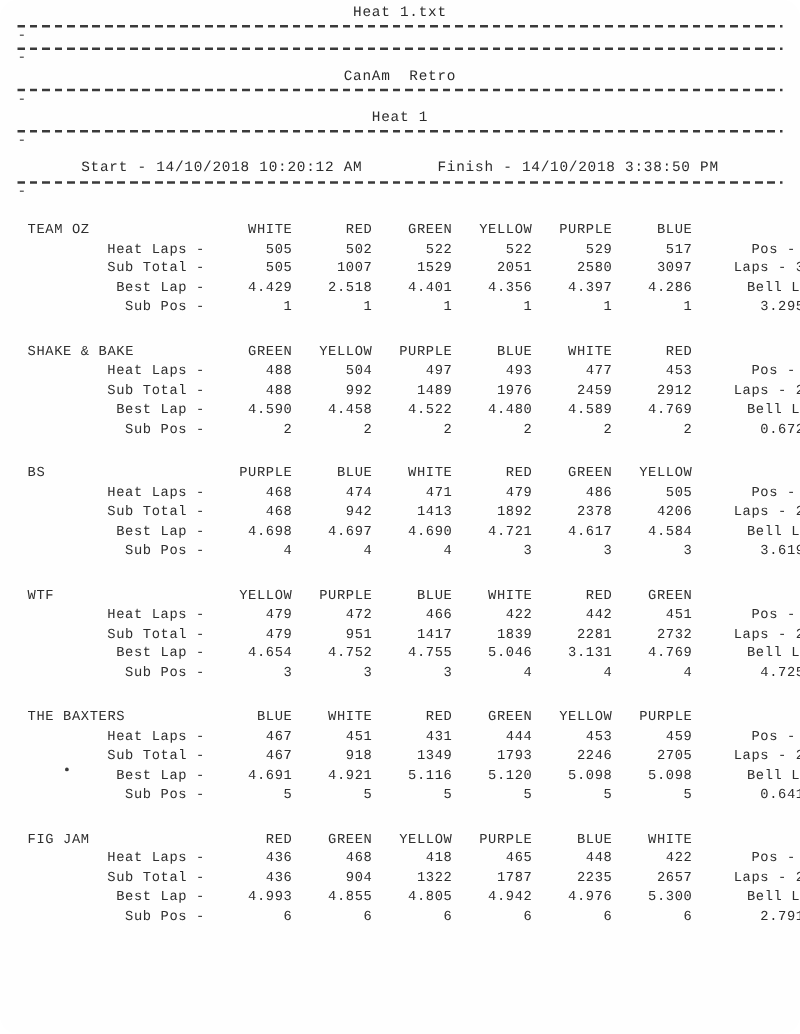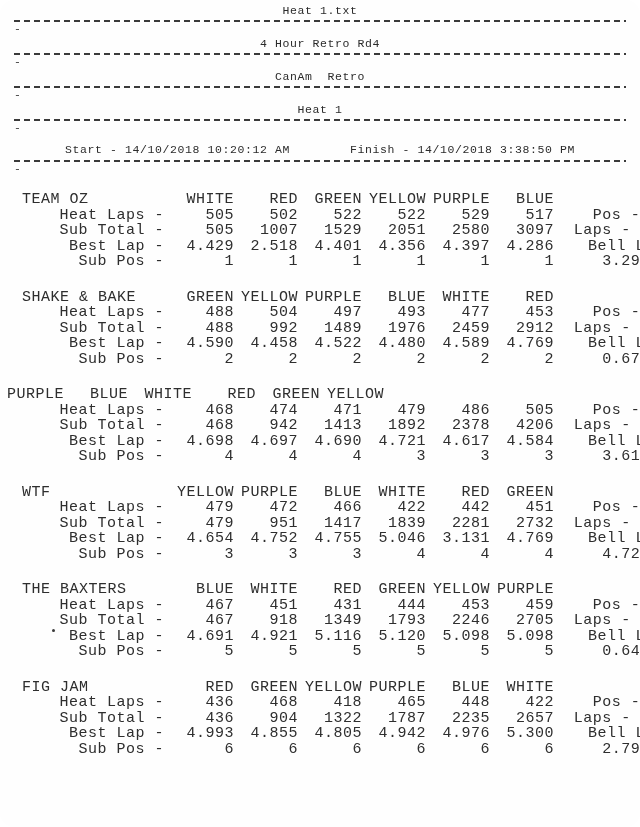--- a/index.html
+++ b/index.html
@@ -69,21 +69,21 @@
   
   .teams {
     padding-top: 16px;
   }
   .team-block {
     margin-bottom: 20px;
     position: relative;
   }
   .row {
     white-space: pre;
-    font-size: 15px;
+    font-size: 11px;
     line-height: 15.5px;
     letter-spacing: 0.5px;
     display: flex;
     align-items: center;
   }
 
   .label-cell {
     width: 170px;
     box-sizing: border-box;
     padding-left: 22px;
@@ -123,21 +123,20 @@
 <body>
 
 <div class="page">
 
   <div class="header">
 
     <div class="title-line">Heat 1.txt</div>
     <div class="rule"></div>
     <div class="dash-mark">-</div>
 
-    <div class="title-line">4 Hour Retro Rd4</div>
     <div class="rule"></div>
     <div class="dash-mark">-</div>
 
     <div class="title-line">CanAm  Retro</div>
     <div class="rule"></div>
     <div class="dash-mark">-</div>
 
     <div class="title-line">Heat 1</div>
     <div class="rule"></div>
     <div class="dash-mark">-</div>
@@ -159,21 +158,21 @@
         <div class="row"><div class="label-cell right">Sub Pos -</div><div class="col">1</div><div class="col">1</div><div class="col">1</div><div class="col">1</div><div class="col">1</div><div class="col">1</div><div class="side">3.295</div></div>
       </div>
       <div class="team-block">
         <div class="row"><div class="label-cell">SHAKE &amp; BAKE</div><div class="col">GREEN</div><div class="col">YELLOW</div><div class="col">PURPLE</div><div class="col">BLUE</div><div class="col">WHITE</div><div class="col">RED</div><div class="side blank"></div></div>
         <div class="row"><div class="label-cell right">Heat Laps -</div><div class="col">488</div><div class="col">504</div><div class="col">497</div><div class="col">493</div><div class="col">477</div><div class="col">453</div><div class="side">Pos - 2</div></div>
         <div class="row"><div class="label-cell right">Sub Total -</div><div class="col">488</div><div class="col">992</div><div class="col">1489</div><div class="col">1976</div><div class="col">2459</div><div class="col">2912</div><div class="side">Laps - 2912</div></div>
         <div class="row"><div class="label-cell right">Best Lap -</div><div class="col">4.590</div><div class="col">4.458</div><div class="col">4.522</div><div class="col">4.480</div><div class="col">4.589</div><div class="col">4.769</div><div class="side">Bell Lap</div></div>
         <div class="row"><div class="label-cell right">Sub Pos -</div><div class="col">2</div><div class="col">2</div><div class="col">2</div><div class="col">2</div><div class="col">2</div><div class="col">2</div><div class="side">0.672</div></div>
       </div>
       <div class="team-block">
-        <div class="row"><div class="col">PURPLE</div><div class="col">BLUE</div><div class="col">WHITE</div><div class="col">RED</div><div class="col">GREEN</div><div class="col">YELLOW</div><div class="side blank"></div></div>
+        <div class="row"><div class="label-cell">BS</div><div class="col">PURPLE</div><div class="col">BLUE</div><div class="col">WHITE</div><div class="col">RED</div><div class="col">GREEN</div><div class="col">YELLOW</div><div class="side blank"></div></div>
         <div class="row"><div class="label-cell right">Heat Laps -</div><div class="col">468</div><div class="col">474</div><div class="col">471</div><div class="col">479</div><div class="col">486</div><div class="col">505</div><div class="side">Pos - 3</div></div>
         <div class="row"><div class="label-cell right">Sub Total -</div><div class="col">468</div><div class="col">942</div><div class="col">1413</div><div class="col">1892</div><div class="col">2378</div><div class="col">4206</div><div class="side">Laps - 2883</div></div>
         <div class="row"><div class="label-cell right">Best Lap -</div><div class="col">4.698</div><div class="col">4.697</div><div class="col">4.690</div><div class="col">4.721</div><div class="col">4.617</div><div class="col">4.584</div><div class="side">Bell Lap</div></div>
         <div class="row"><div class="label-cell right">Sub Pos -</div><div class="col">4</div><div class="col">4</div><div class="col">4</div><div class="col">3</div><div class="col">3</div><div class="col">3</div><div class="side">3.619</div></div>
       </div>
       <div class="team-block">
         <div class="row"><div class="label-cell">WTF</div><div class="col">YELLOW</div><div class="col">PURPLE</div><div class="col">BLUE</div><div class="col">WHITE</div><div class="col">RED</div><div class="col">GREEN</div><div class="side blank"></div></div>
         <div class="row"><div class="label-cell right">Heat Laps -</div><div class="col">479</div><div class="col">472</div><div class="col">466</div><div class="col">422</div><div class="col">442</div><div class="col">451</div><div class="side">Pos - 4</div></div>
         <div class="row"><div class="label-cell right">Sub Total -</div><div class="col">479</div><div class="col">951</div><div class="col">1417</div><div class="col">1839</div><div class="col">2281</div><div class="col">2732</div><div class="side">Laps - 2732</div></div>
         <div class="row"><div class="label-cell right">Best Lap -</div><div class="col">4.654</div><div class="col">4.752</div><div class="col">4.755</div><div class="col">5.046</div><div class="col">3.131</div><div class="col">4.769</div><div class="side">Bell Lap</div></div>

